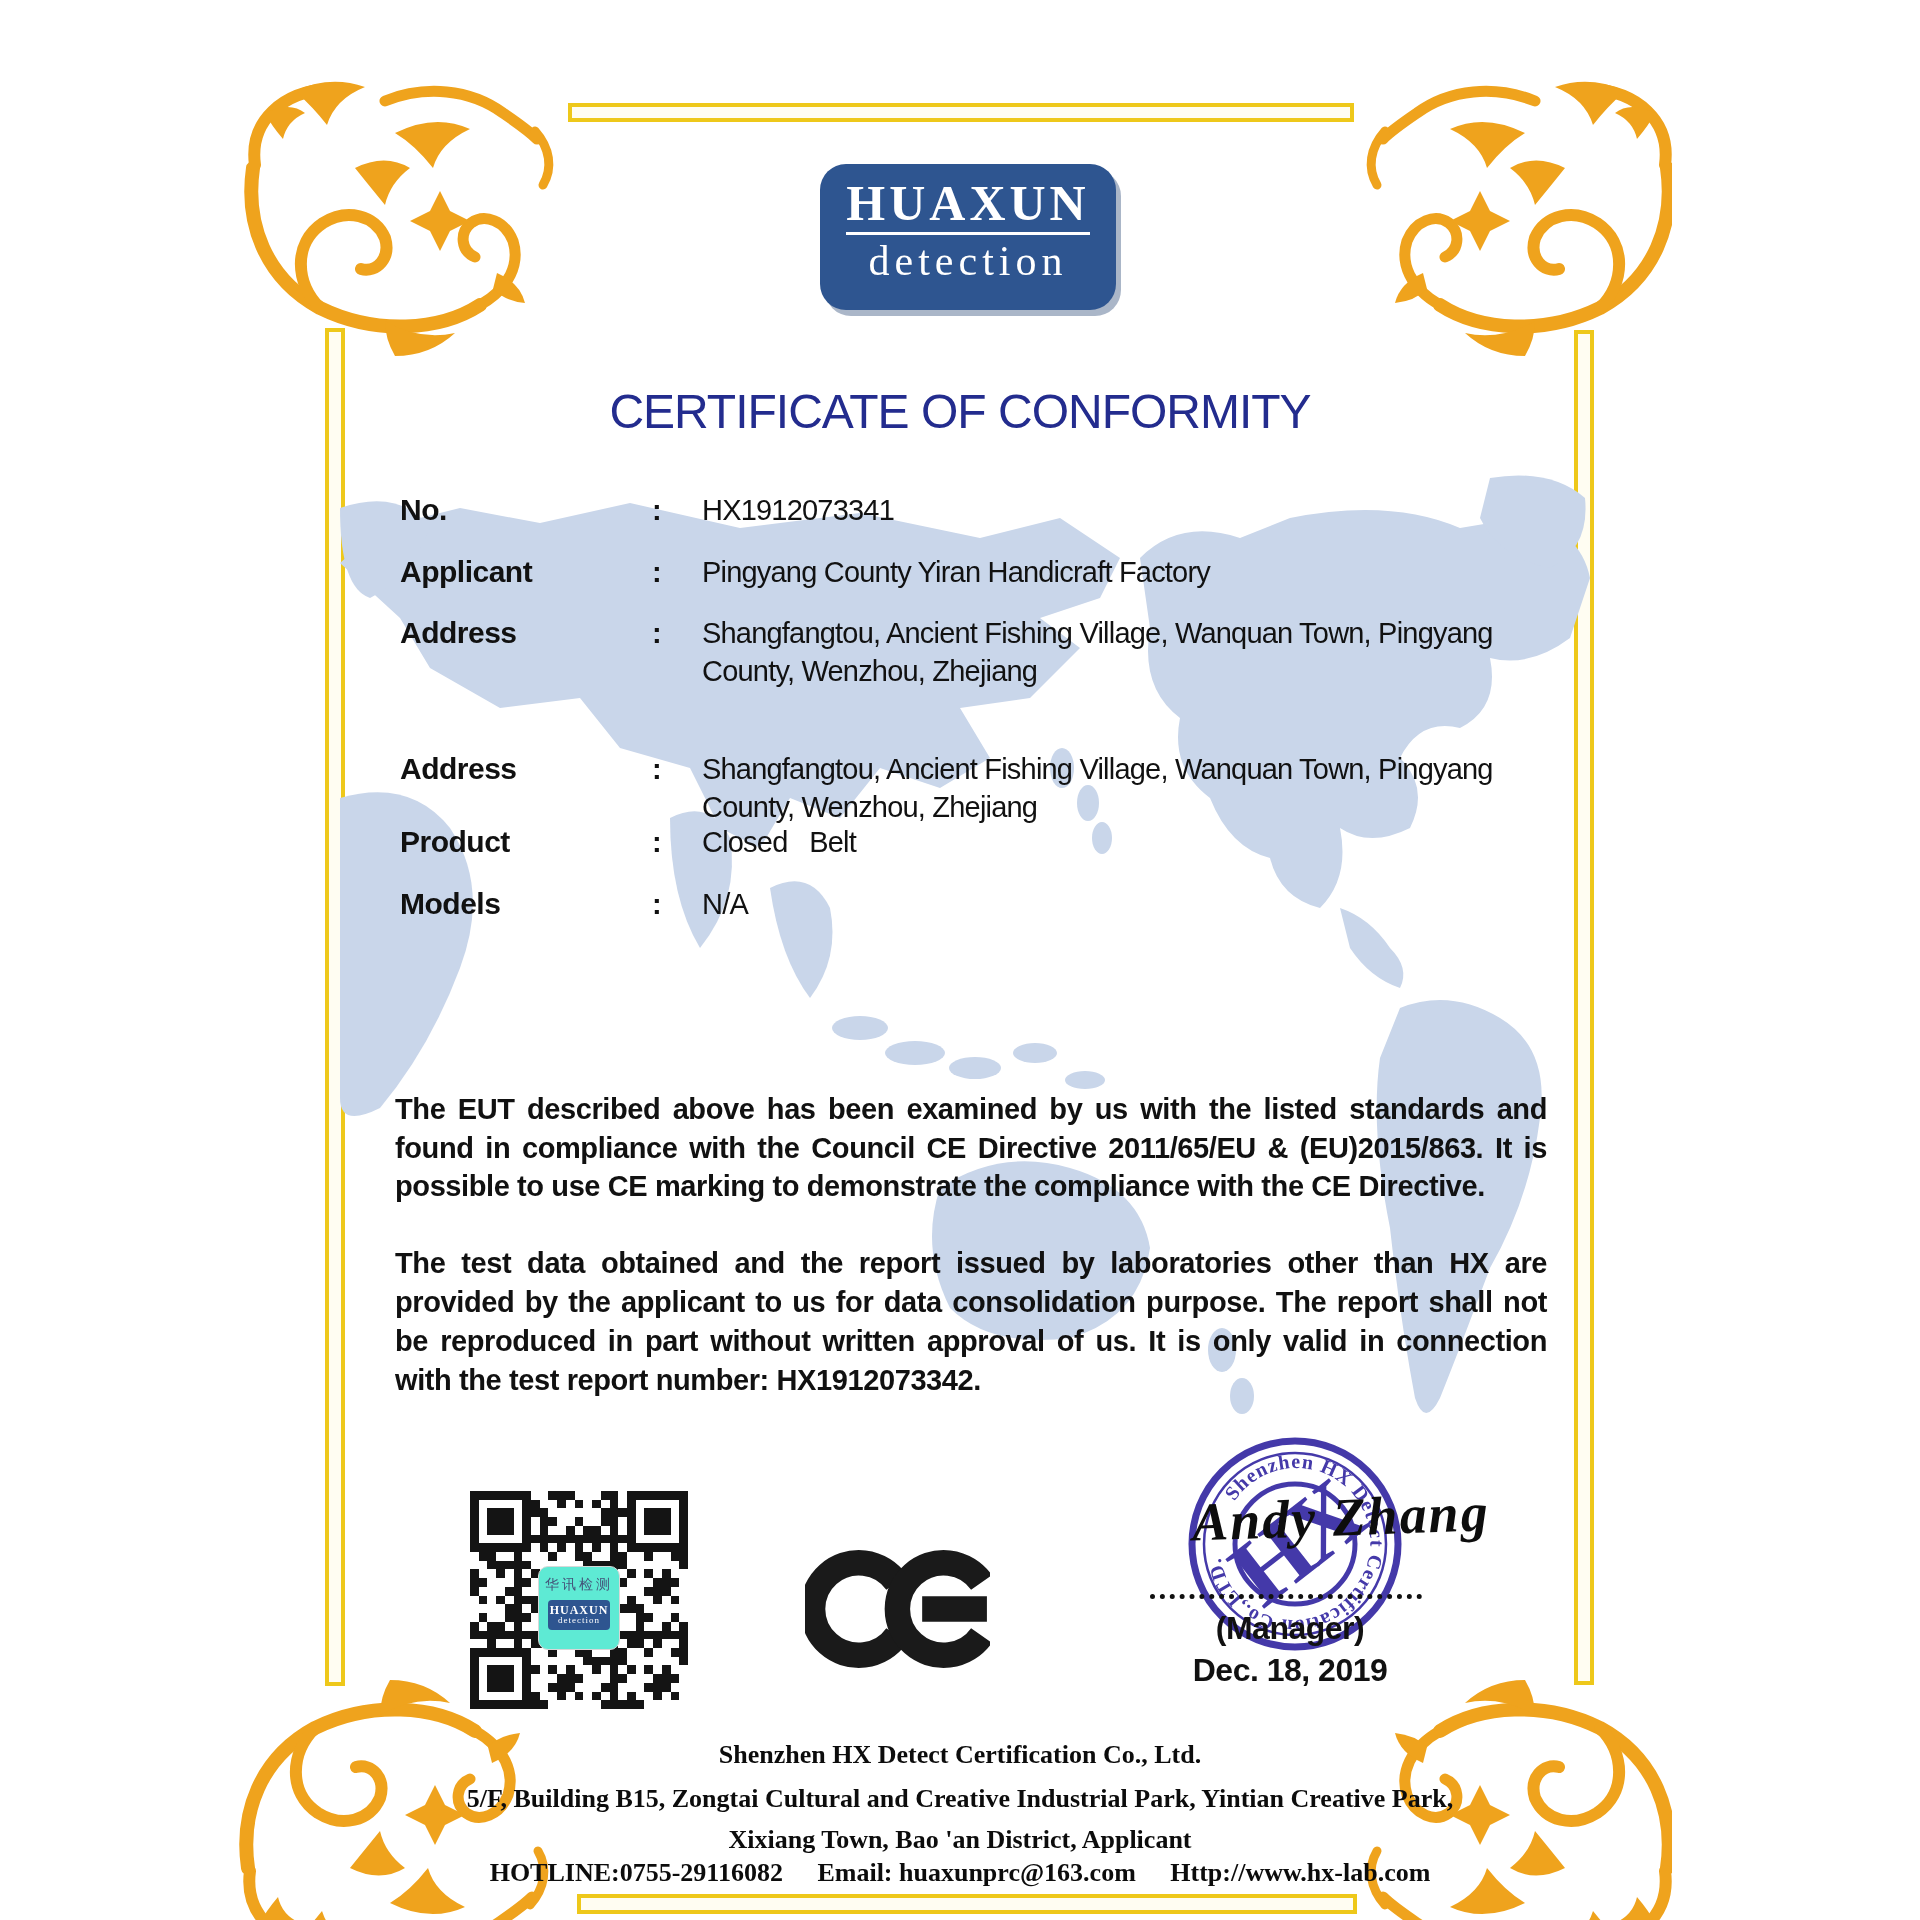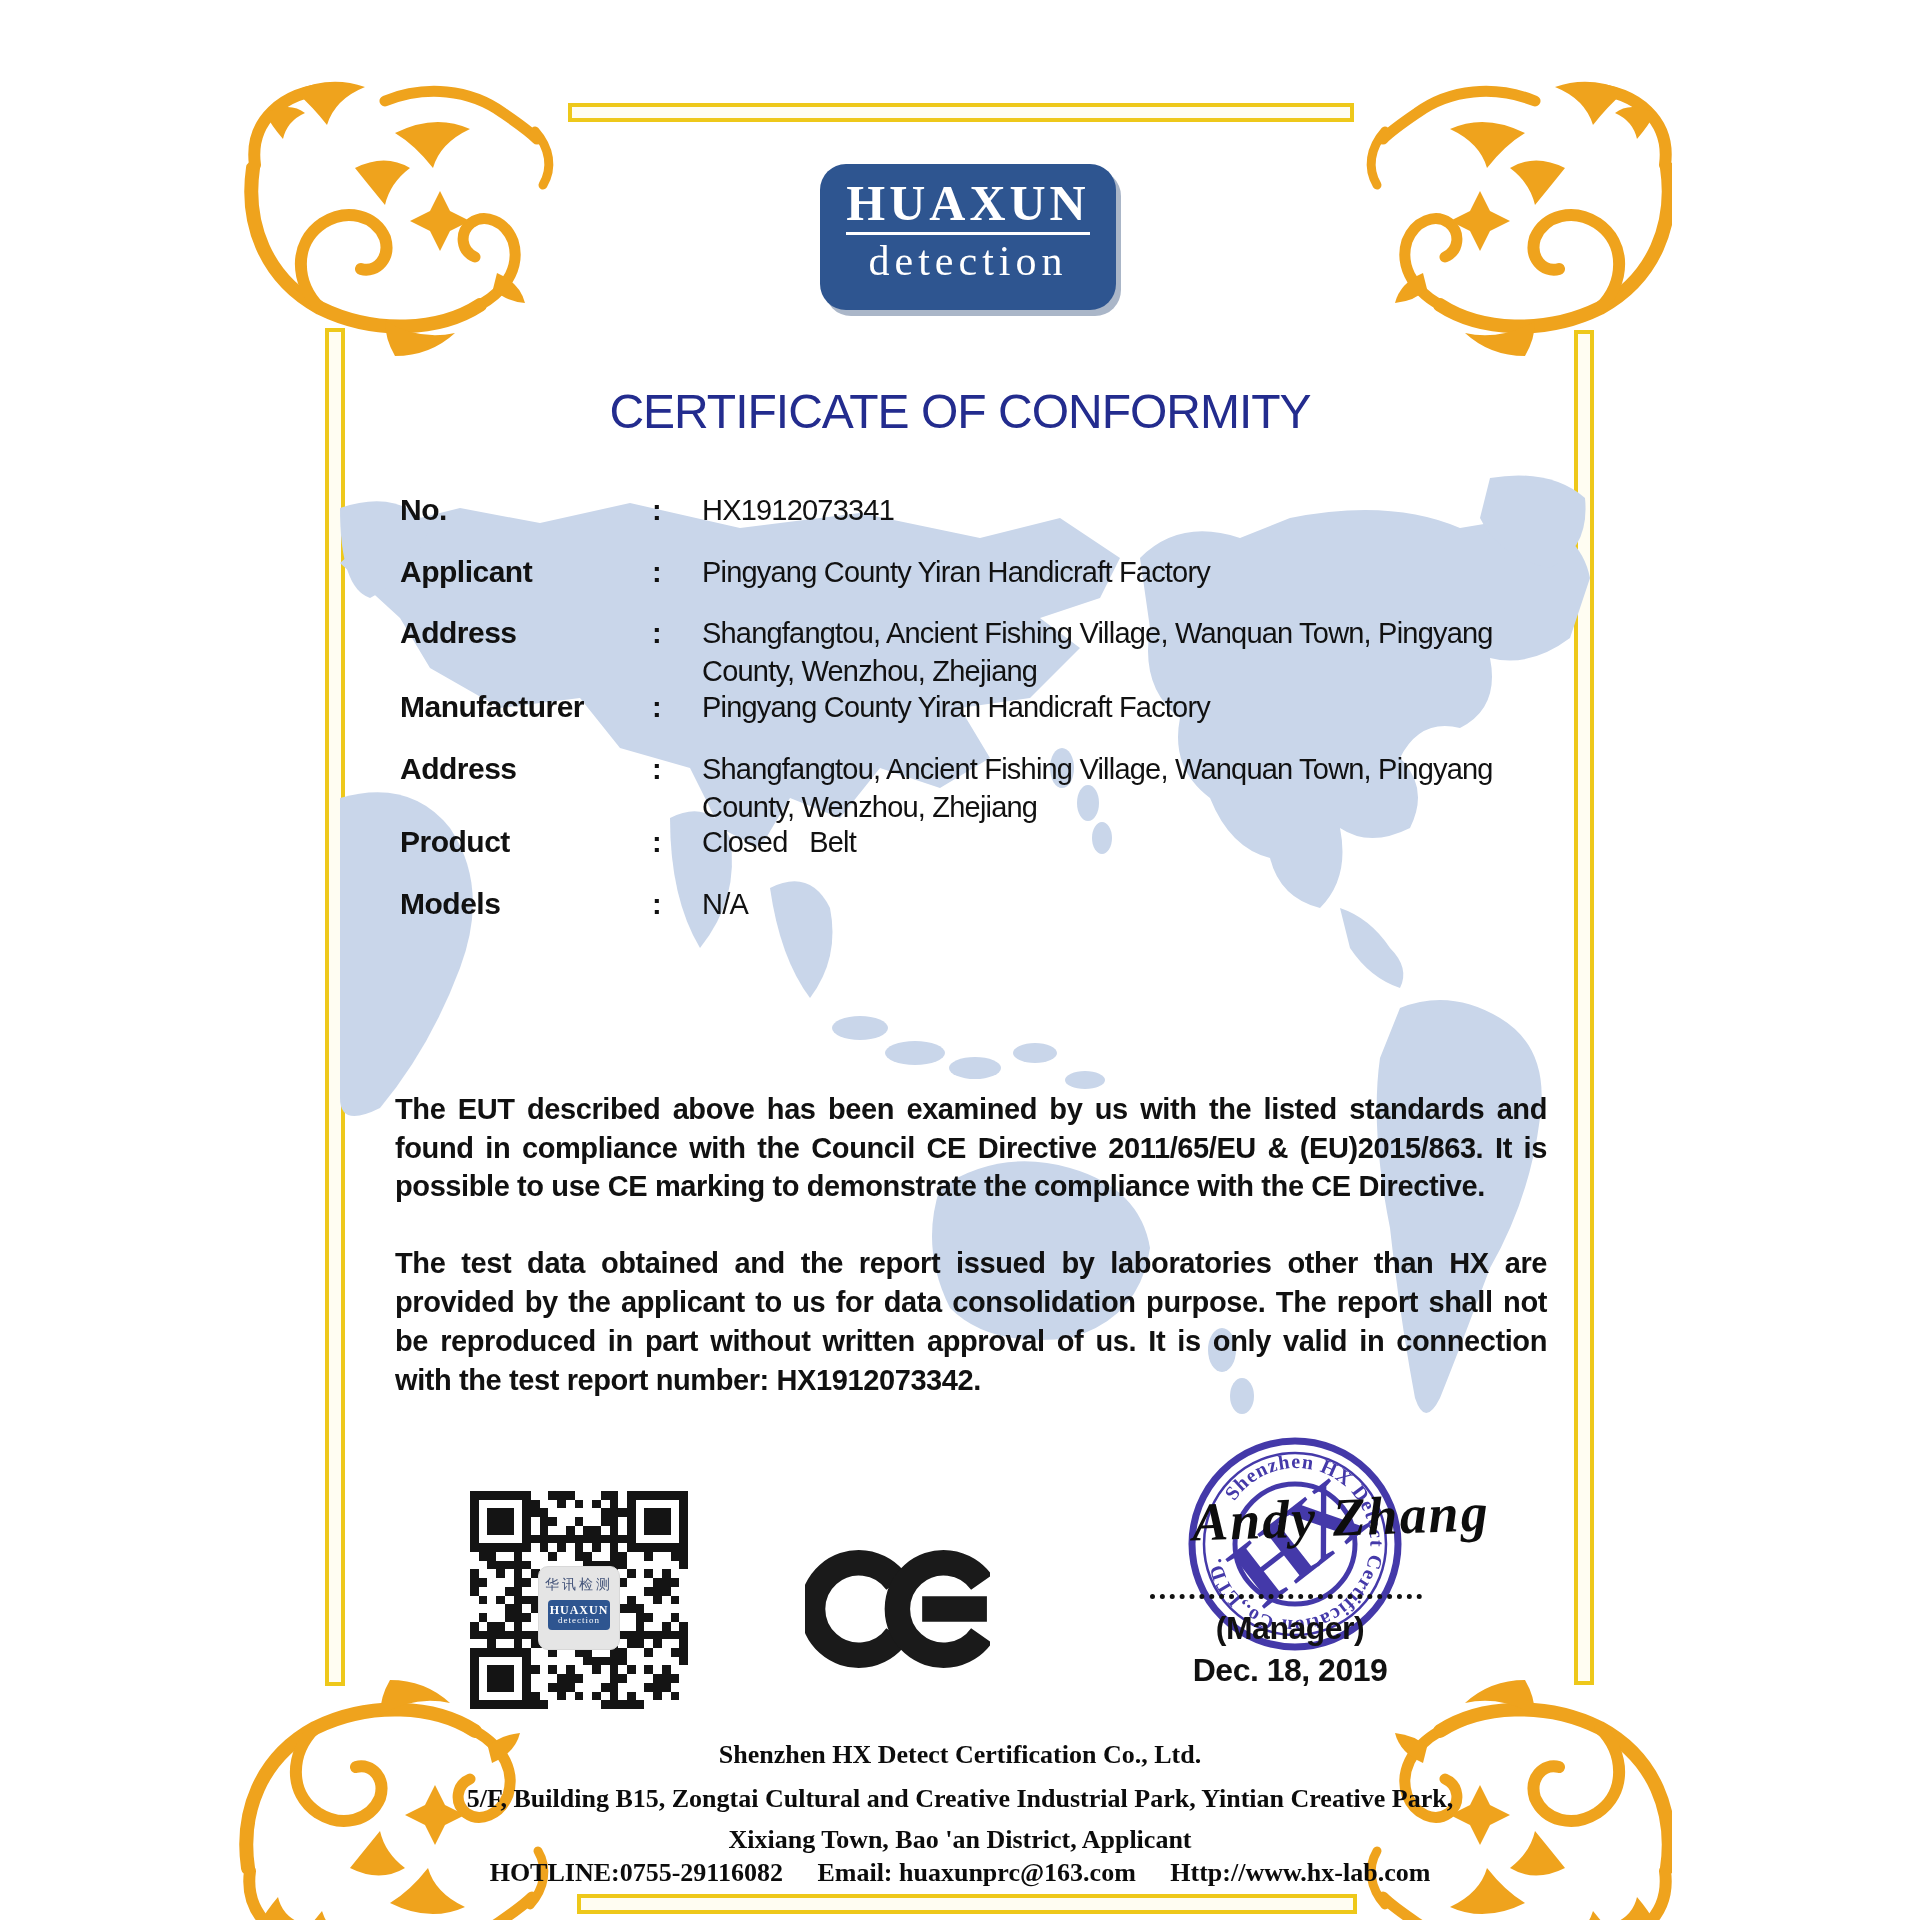--- a/index.html
+++ b/index.html
@@ -48,21 +48,21 @@
   .para{position:absolute;left:395px;width:1152px;font-size:29px;font-weight:bold;
         line-height:38.5px;text-align:justify;letter-spacing:-0.4px;}
   .p1{top:1042px;}
   .p2{top:1196px;line-height:39px;}
 
   
   .qr{position:absolute;left:470px;top:1443px;width:218px;height:218px;background:#fff;
       display:grid;grid-template-columns:repeat(25,1fr);grid-template-rows:repeat(25,1fr);}
   .qr i{display:block;}
   .qr i.b{background:#141414;}
-  .qr-center{position:absolute;left:538px;top:1518px;width:82px;height:84px;background:#e5e5e5;
+  .qr-center{position:absolute;left:538px;top:1518px;width:82px;height:84px;background:#5eead4;
              border:1px solid #d8d8d8;border-radius:10px;text-align:center;box-sizing:border-box;}
   .qr-cn{font-size:14px;color:#44547a;letter-spacing:3px;margin-top:9px;}
   .qr-mini{width:62px;height:30px;background:#2e5590;border-radius:4px;margin:6px auto 0 auto;
            color:#fff;font-family:"Liberation Serif",serif;line-height:1;}
   .qr-mini-name{font-size:12px;font-weight:bold;letter-spacing:1px;padding-top:4px;}
   .qr-mini-sub{font-size:9px;letter-spacing:1px;}
 
   
   .ce{position:absolute;left:805px;top:1487px;width:185px;height:148px;}
 
@@ -168,23 +168,20 @@
   <div class="frow fr0">
     <span class="flabel">No.</span><span class="fcolon">:</span><span class="fvalue">HX1912073341</span>
   </div>
   <div class="frow fr1">
     <span class="flabel">Applicant</span><span class="fcolon">:</span><span class="fvalue">Pingyang County Yiran Handicraft Factory</span>
   </div>
   <div class="frow fr2">
     <span class="flabel">Address</span><span class="fcolon">:</span><span class="fvalue">Shangfangtou, Ancient Fishing Village, Wanquan Town, Pingyang
 County, Wenzhou, Zhejiang</span>
   </div>
-  <div class="frow fr3">
-    <span class="flabel">Manufacturer</span><span class="fcolon">:</span><span class="fvalue">Pingyang County Yiran Handicraft Factory</span>
-  </div>
   <div class="frow fr4">
     <span class="flabel">Address</span><span class="fcolon">:</span><span class="fvalue">Shangfangtou, Ancient Fishing Village, Wanquan Town, Pingyang
 County, Wenzhou, Zhejiang</span>
   </div>
   <div class="frow fr5">
     <span class="flabel">Product</span><span class="fcolon">:</span><span class="fvalue">Closed   Belt</span>
   </div>
   <div class="frow fr6">
     <span class="flabel">Models</span><span class="fcolon">:</span><span class="fvalue">N/A</span>
   </div>

